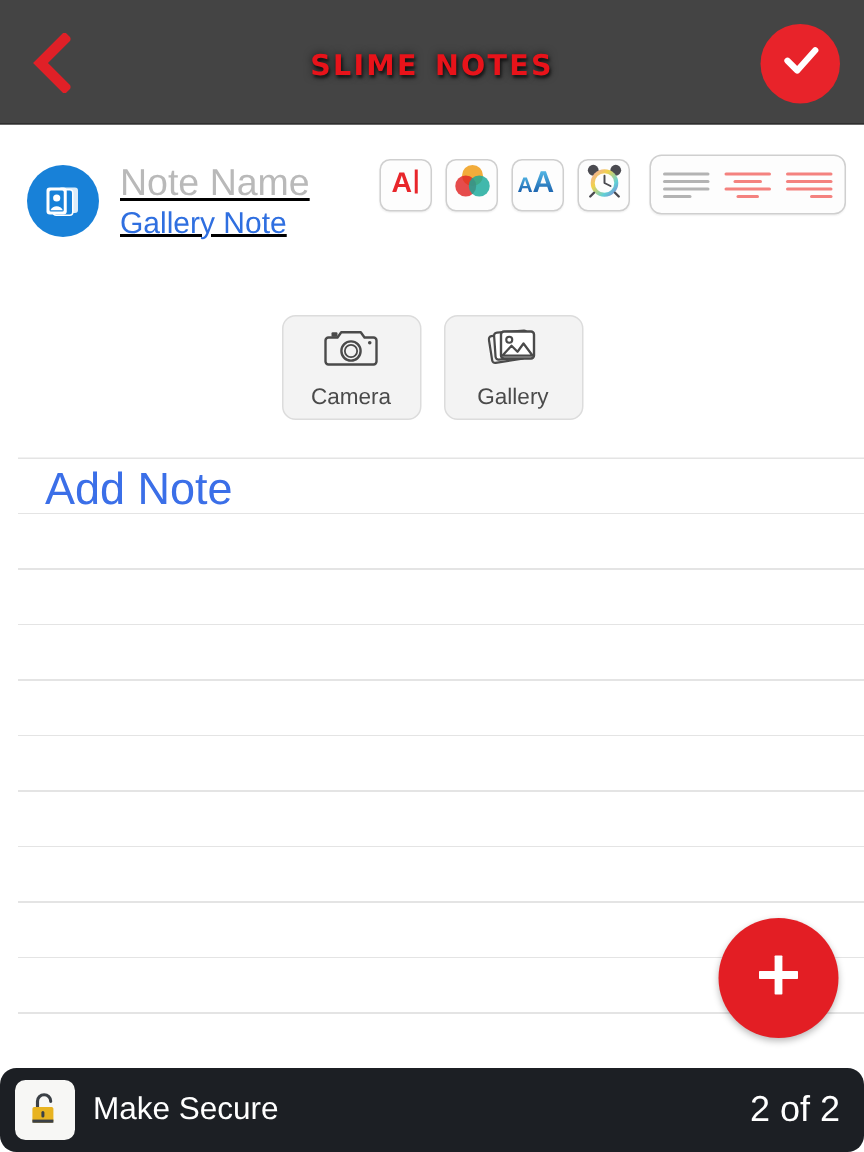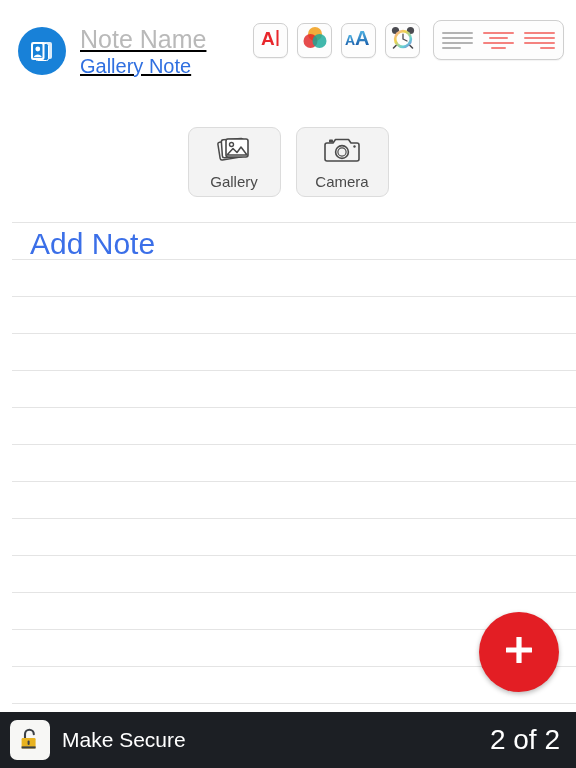--- a/index.html
+++ b/index.html
@@ -156,40 +156,63 @@
     display:flex; align-items:center; justify-content:center;
     cursor:pointer;
   }
 
   
   #bottom-bar {
     flex:0 0 56px;
     background:#1c1f24;
     display:flex; align-items:center;
     padding:0 16px 0 10px;
+    border-radius:11px;
   }
   #secure-btn {
     display:flex; align-items:center; gap:12px; cursor:pointer;
   }
   #lock-tile {
     width:40px; height:40px; border-radius:7px;
     background:#f7f7f5;
     display:flex; align-items:center; justify-content:center;
     flex:0 0 40px;
   }
   #secure-label { color:#ffffff; font-size:21px; }
   #page-counter {
-    margin-left:auto; color:#ffffff; font-size:28px;
+    margin-left:auto; color:#ffffff; font-size:24px;
   }
 </style>
 </head>
 <body>
 
 <div id="app">
 
+  <div id="header">
+
+    <div id="back-btn">
+      <span>
+        <svg width="26" height="40" viewBox="0 0 26 40" aria-hidden="true">
+          <path d="M22 4 L6 20 L22 36" fill="none" stroke="#e02027" stroke-width="7" stroke-linecap="square" stroke-linejoin="miter"></path>
+        </svg>
+      </span>
+    </div>
+
+    <div id="app-title">
+      <span class="ttl">Slime Notes</span>
+    </div>
+
+    <div id="confirm-btn">
+      <span>
+        <svg width="32" height="32" viewBox="0 0 32 32" aria-hidden="true">
+          <path d="M7 16.5 L13.5 23 L25.5 9.5" fill="none" stroke="#ffffff" stroke-width="4.2" stroke-linecap="round" stroke-linejoin="round"></path>
+        </svg>
+      </span>
+    </div>
+  </div>
 
   <div id="meta-row">
 
     <div id="note-type-icon">
       <svg width="28" height="28" viewBox="0 0 28 28" aria-hidden="true">
         <rect x="11" y="5" width="13" height="17" rx="2" fill="#ffffff" opacity=".85"></rect>
         <rect x="7.5" y="6.5" width="13" height="17" rx="2" fill="#1881d8" stroke="#ffffff" stroke-width="1"></rect>
         <rect x="3" y="5" width="13.5" height="18" rx="2.2" fill="#ffffff"></rect>
         <rect x="5" y="7" width="9.5" height="14" rx="1" fill="#1881d8"></rect>
         <circle cx="9.8" cy="12" r="2.4" fill="#ffffff"></circle>
@@ -279,48 +302,48 @@
           <i style="width:48%;background:#f4827f"></i>
         </div>
       </div>
     </div>
   </div>
 
   <div id="source-row">
 
     <div class="source-btn">
       <span>
+        <svg width="36" height="30" viewBox="0 0 36 30" aria-hidden="true">
+          <path d="M3 8 h6 l2.5-3.5 h13 L27 8 h6 a2 2 0 0 1 2 2 v14 a2 2 0 0 1 -2 2
+                   H3 a2 2 0 0 1 -2 -2 V10 a2 2 0 0 1 2 -2 z" fill="none" stroke="#4a4a4a" stroke-width="1.6" stroke-linejoin="round"></path>
+          <circle cx="18" cy="17" r="6.4" fill="none" stroke="#4a4a4a" stroke-width="1.6"></circle>
+          <circle cx="18" cy="17" r="4.1" fill="none" stroke="#4a4a4a" stroke-width="1.2"></circle>
+          <circle cx="30.5" cy="11.5" r="1.2" fill="#4a4a4a"></circle>
+          <rect x="5" y="4.5" width="4" height="3" rx="0.8" fill="#4a4a4a"></rect>
+        </svg>
+      </span>
+      <span class="lbl">Camera</span>
+    </div>
+
+    <div class="source-btn">
+      <span>
         <svg width="34" height="30" viewBox="0 0 34 30" aria-hidden="true">
           <g transform="rotate(-9 17 15)">
             <rect x="2" y="5" width="22" height="18" rx="2" fill="none" stroke="#4a4a4a" stroke-width="1.5"></rect>
           </g>
           <g transform="rotate(-4 17 15)">
             <rect x="5" y="4" width="22" height="18" rx="2" fill="#ffffff" stroke="#4a4a4a" stroke-width="1.5"></rect>
           </g>
           <rect x="9" y="4" width="22" height="18" rx="2" fill="#ffffff" stroke="#4a4a4a" stroke-width="1.6"></rect>
           <circle cx="14.5" cy="9.5" r="2" fill="none" stroke="#4a4a4a" stroke-width="1.4"></circle>
           <path d="M10 20 L16 13.5 L20 17.5 L24 12 L30 20 Z" fill="none" stroke="#4a4a4a" stroke-width="1.5" stroke-linejoin="round"></path>
         </svg>
       </span>
       <span class="lbl">Gallery</span>
     </div>
-
-    <div class="source-btn">
-      <span>
-        <svg width="36" height="30" viewBox="0 0 36 30" aria-hidden="true">
-          <path d="M3 8 h6 l2.5-3.5 h13 L27 8 h6 a2 2 0 0 1 2 2 v14 a2 2 0 0 1 -2 2
-                   H3 a2 2 0 0 1 -2 -2 V10 a2 2 0 0 1 2 -2 z" fill="none" stroke="#4a4a4a" stroke-width="1.6" stroke-linejoin="round"></path>
-          <circle cx="18" cy="17" r="6.4" fill="none" stroke="#4a4a4a" stroke-width="1.6"></circle>
-          <circle cx="18" cy="17" r="4.1" fill="none" stroke="#4a4a4a" stroke-width="1.2"></circle>
-          <circle cx="30.5" cy="11.5" r="1.2" fill="#4a4a4a"></circle>
-          <rect x="5" y="4.5" width="4" height="3" rx="0.8" fill="#4a4a4a"></rect>
-        </svg>
-      </span>
-      <span class="lbl">Camera</span>
-    </div>
   </div>
 
   <div id="note-body">
     <textarea id="note-text" placeholder="Add Note" style=""></textarea>
 
     <div id="fab">
       <span>
         <svg width="40" height="40" viewBox="0 0 40 40" aria-hidden="true">
           <rect x="17.4" y="7" width="5.2" height="26" rx="0.5" fill="#ffffff"></rect>
           <rect x="7" y="17.4" width="26" height="5.2" rx="0.5" fill="#ffffff"></rect>

